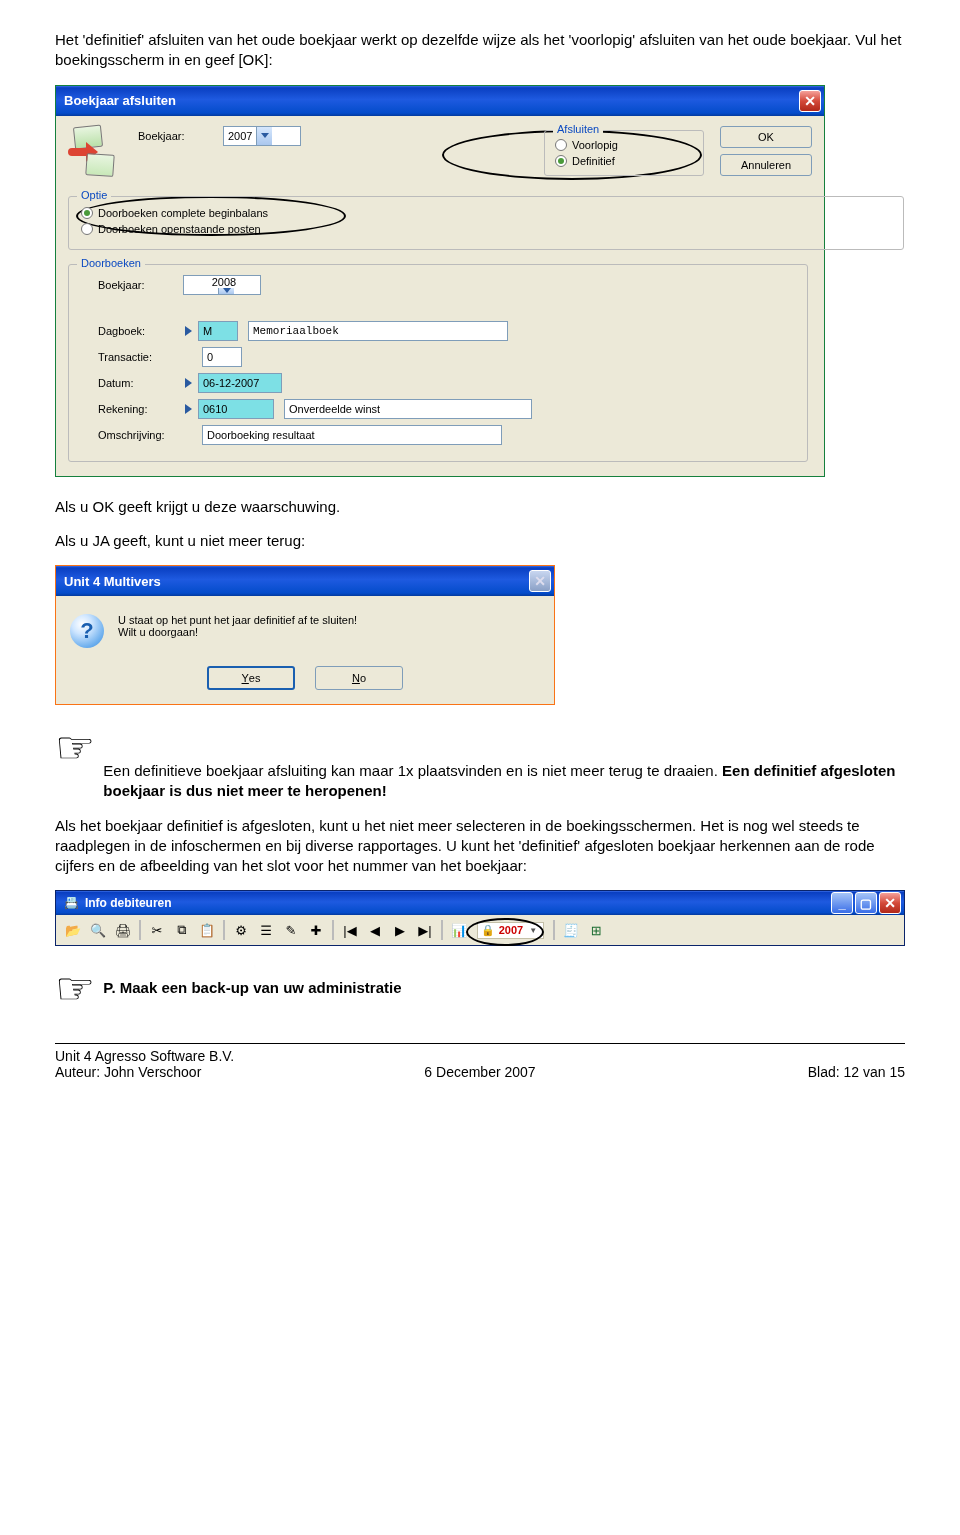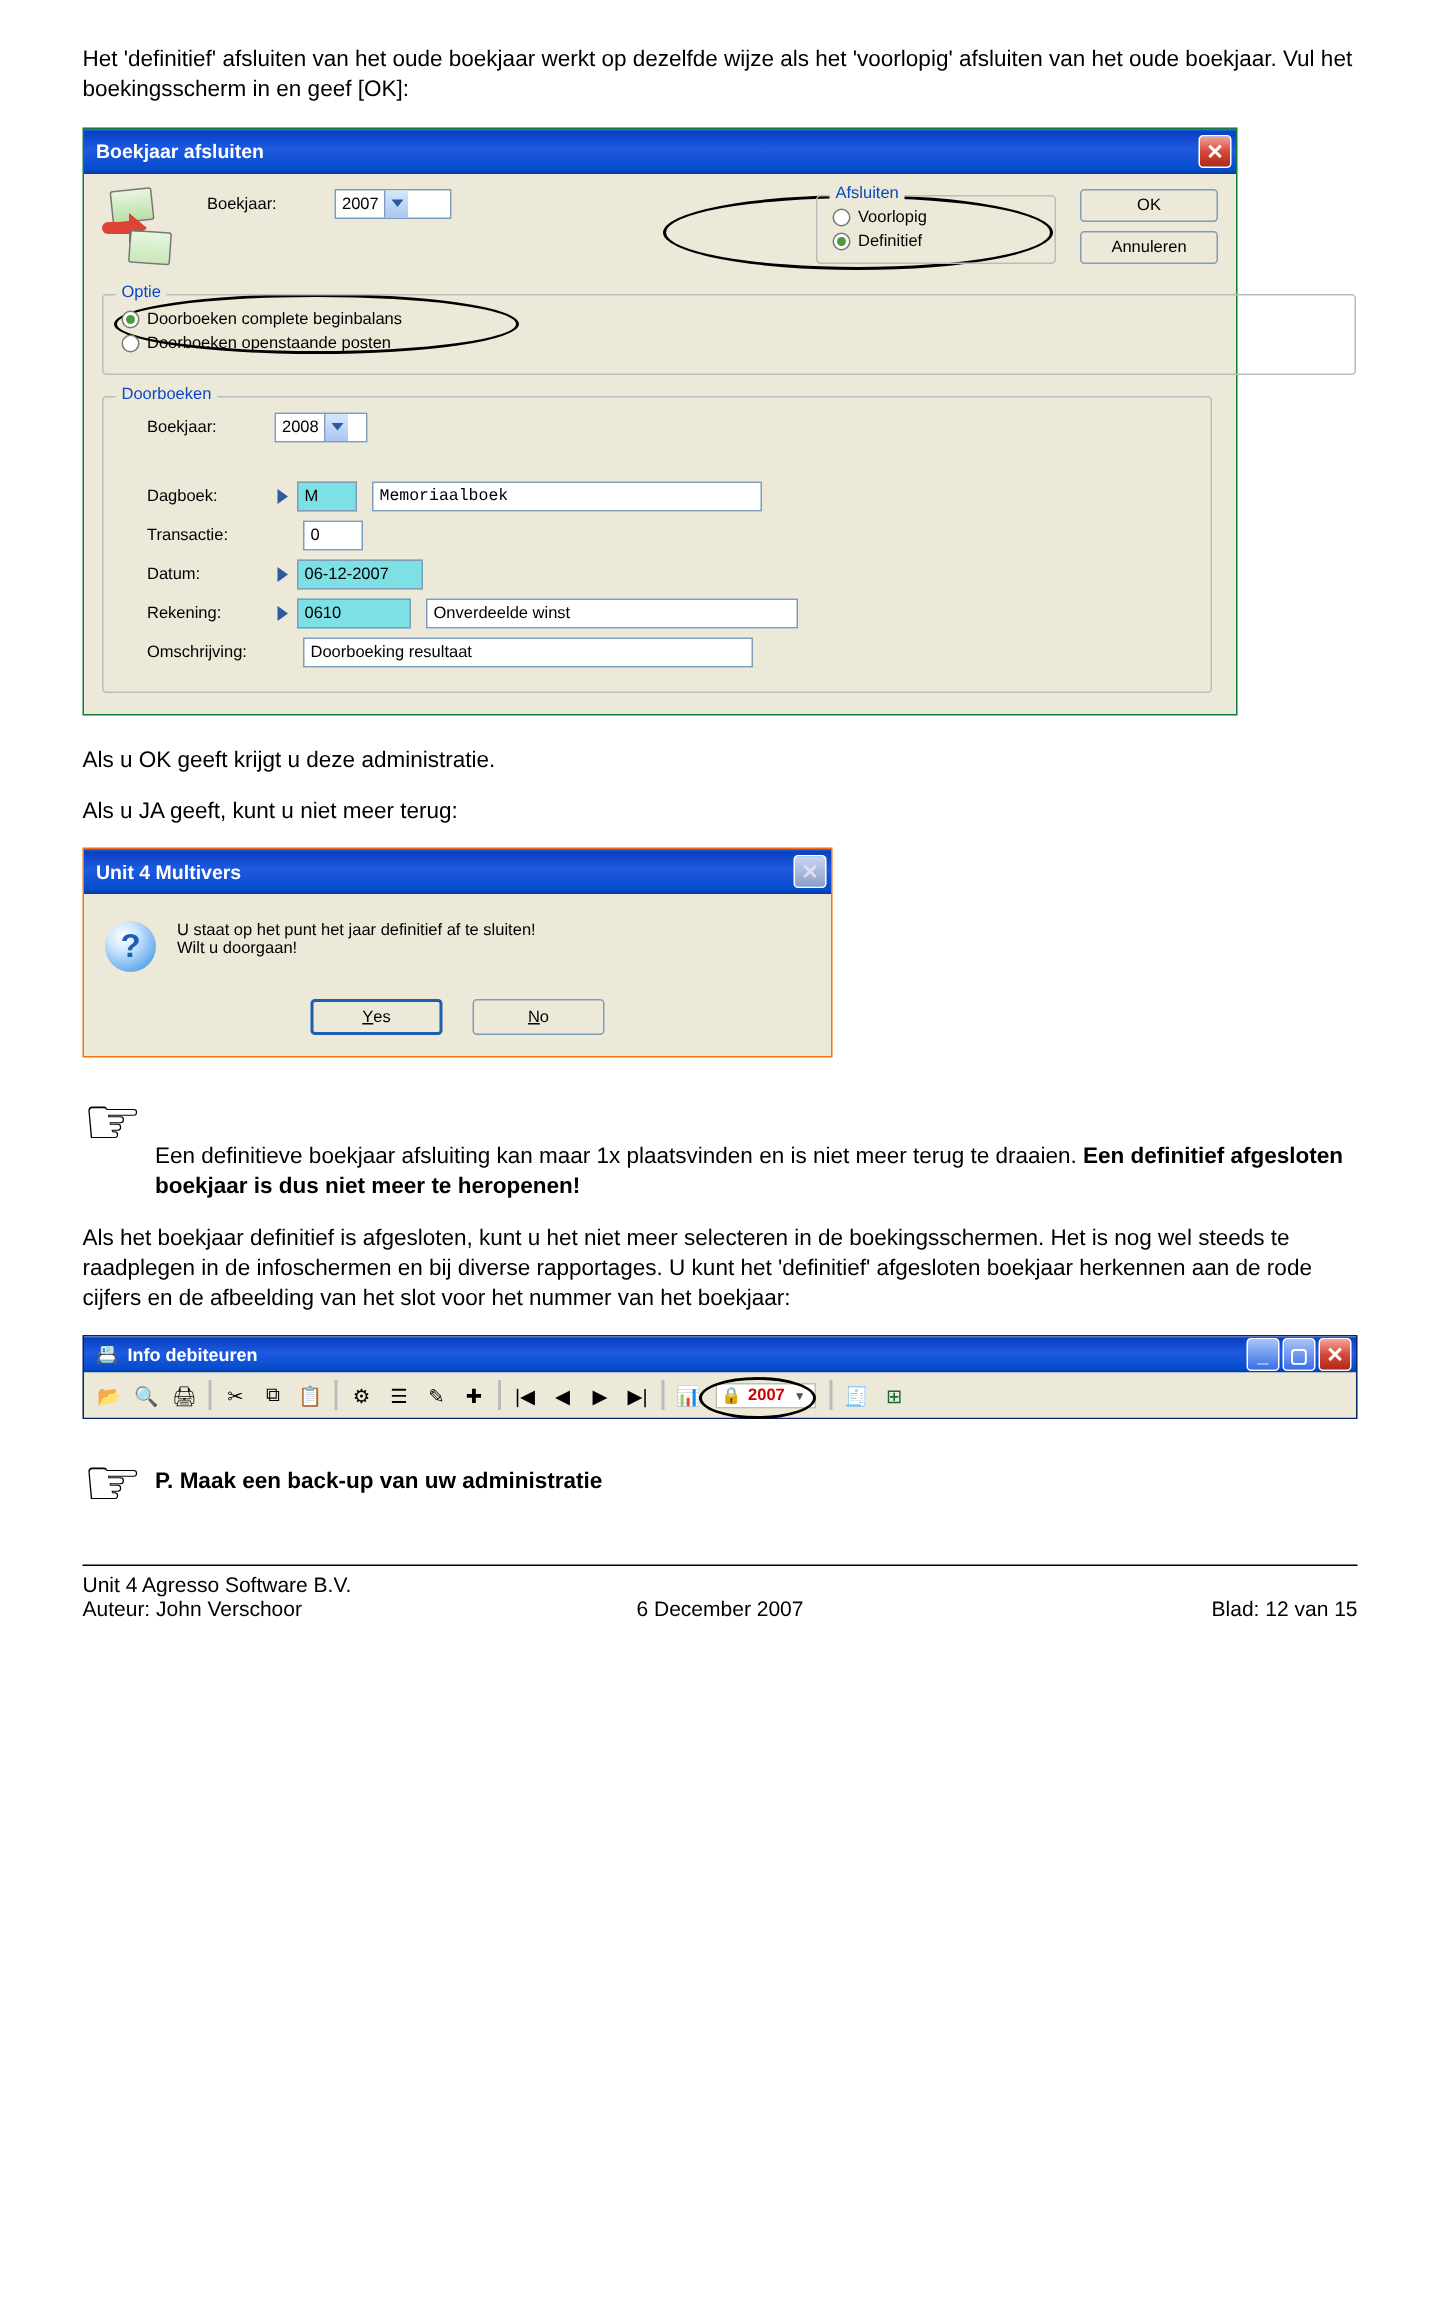--- a/index.html
+++ b/index.html
@@ -275,21 +275,21 @@
         <span class="dot"></span>
         <span>Doorboeken openstaande posten</span>
       </div>
     </div>
 
     <div class="dbgroup" style="width:740px;padding-left:29px;">
       <span class="legend">Doorboeken</span>
 
       <div class="row">
         <span class="fldlabel">Boekjaar:</span>
-        <div class="select" style="width:62px;">
+        <div class="select" style="width:78px;flex-direction:column;">
           <span>2008</span>
           <span class="arrow"></span>
         </div>
       </div>
 
       <div style="height:20px;"></div>
 
       <div class="row">
         <span class="fldlabel">Dagboek:</span>
         <span class="tri-r"></span>
@@ -320,21 +320,21 @@
 
       <div class="row">
         <span class="fldlabel">Omschrijving:</span>
         <span style="width:19px;"></span>
         <span class="inp inpwide">Doorboeking resultaat</span>
       </div>
     </div>
   </div>
 </div>
 
-<p class="para">Als u OK geeft krijgt u deze administratie.</p>
+<p class="para">Als u OK geeft krijgt u deze waarschuwing.</p>
 <p class="para">Als u JA geeft, kunt u niet meer terug:</p>
 
 <div class="msgwin">
   <div class="titlebar">
     <span>Unit 4 Multivers</span>
     <span class="spacer"></span>
     <div class="closebtn dim">✕</div>
   </div>
   <div class="msgbody">
     <div class="msgrow">

